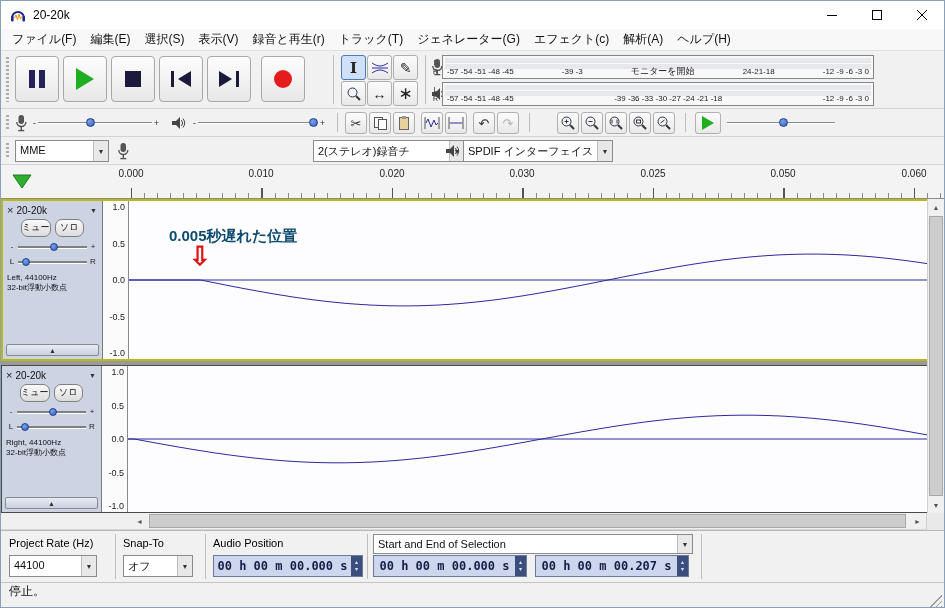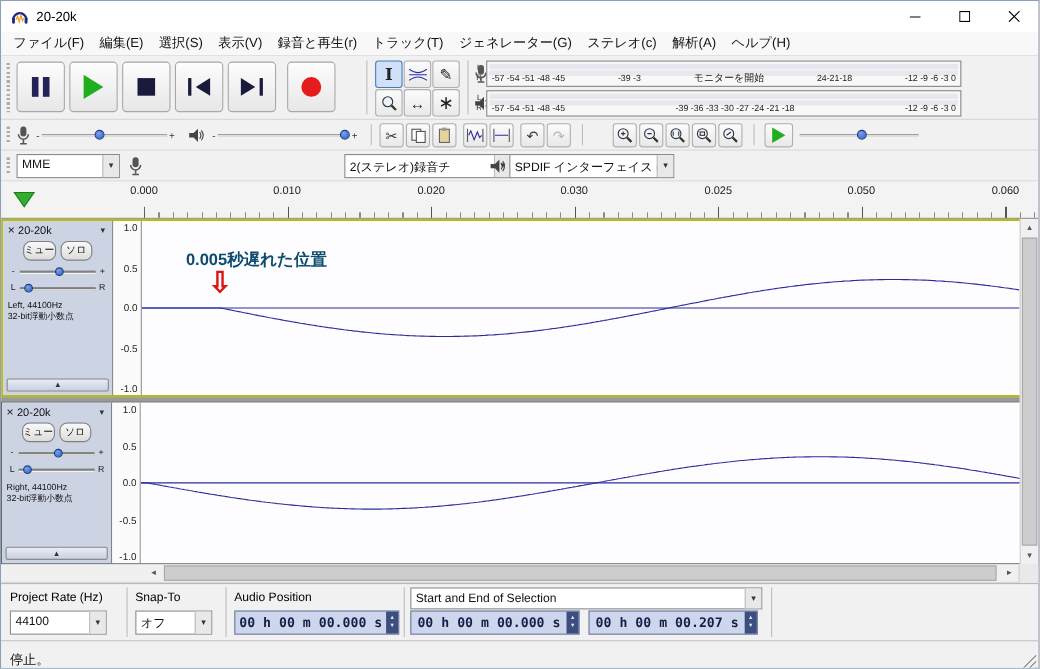--- a/index.html
+++ b/index.html
@@ -108,21 +108,21 @@
   
   .selbar { position:absolute; top:529px; left:0; right:0; height:52px; background:#f1f1f1; border-top:1px solid #b8b8b8; }
   .sb-label { position:absolute; top:6px; font-size:11px; color:#000; white-space:nowrap; }
   .sb-combo { top:24px; height:22px; }
   .sb-vsep { position:absolute; top:3px; bottom:3px; width:1px; background:#bdbdbd; }
   .timefield { position:absolute; top:24px; height:22px; background:#cdd6ec; border:1px solid #6b7a9e; display:flex; align-items:center; }
   .tf-text { flex:1; text-align:center; font-family:"DejaVu Sans Mono", monospace; font-size:12px; font-weight:bold; color:#15204a; white-space:nowrap; }
   .tf-spin { width:11px; align-self:stretch; background:#3c4e7e; color:#dfe6f5; display:flex; flex-direction:column; align-items:center; justify-content:center; font-size:6px; line-height:7px; }
 
   
-  .statusbar { position:absolute; top:581px; left:0; right:0; height:27px; background:#f1f1f1; border-top:1px solid #c4c4c4; display:flex; align-items:flex-end; padding-left:8px; font-size:12px; }
+  .statusbar { position:absolute; top:581px; left:0; right:0; height:27px; background:#f1f1f1; border-top:1px solid #c4c4c4; display:flex; align-items:flex-start; padding-left:8px; font-size:12px; }
   .resize-grip { position:absolute; right:2px; bottom:2px; width:12px; height:12px; background:
     linear-gradient(135deg, transparent 0 50%, #9a9a9a 50% 57%, transparent 57% 72%, #9a9a9a 72% 79%, transparent 79% 93%, #9a9a9a 93% 100%); }
 </style>
 </head>
 <body>
 
 <div class="window">
 
   <div class="titlebar">
     <span class="app-icon">
@@ -155,21 +155,21 @@
   </div>
 
   <div class="menubar">
     <span class="menu-item">ファイル(F)</span>
     <span class="menu-item">編集(E)</span>
     <span class="menu-item">選択(S)</span>
     <span class="menu-item">表示(V)</span>
     <span class="menu-item">録音と再生(r)</span>
     <span class="menu-item">トラック(T)</span>
     <span class="menu-item">ジェネレーター(G)</span>
-    <span class="menu-item">ステレオ(c)</span>
+    <span class="menu-item">エフェクト(c)</span>
     <span class="menu-item">解析(A)</span>
     <span class="menu-item">ヘルプ(H)</span>
   </div>
 
   <div class="tb tb1">
     <div class="grip"></div>
     <div class="btn-transport" style="left:14px">
         <span class="pause-bar"></span>
         <span class="pause-bar"></span>
       </div>

